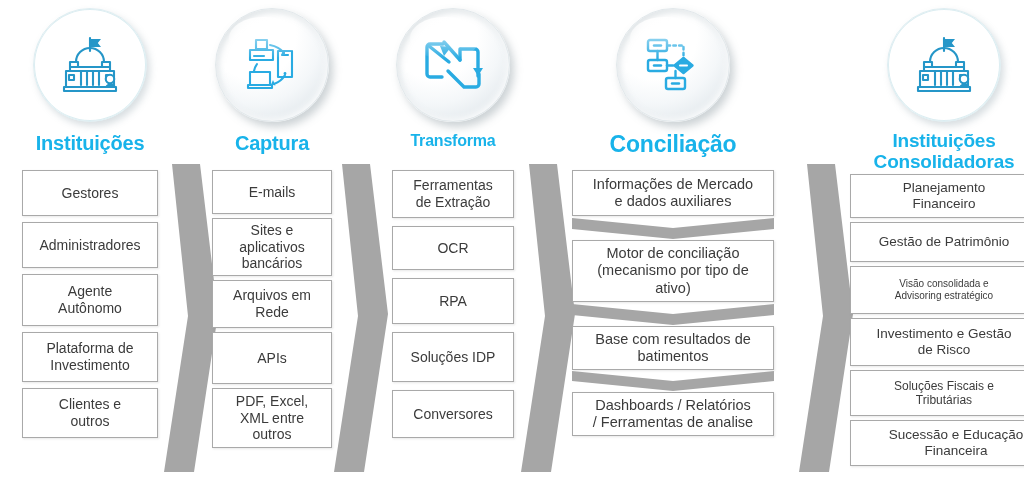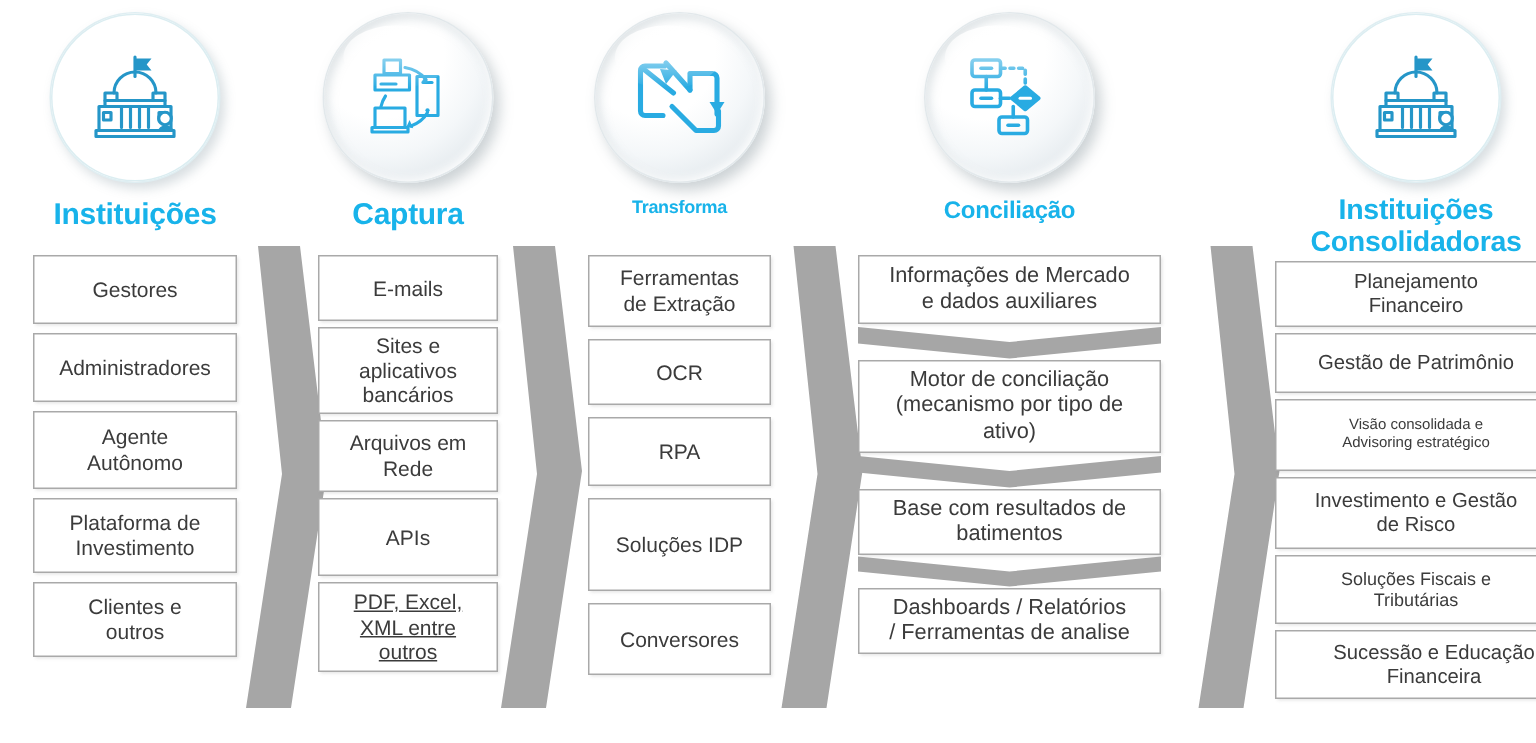--- a/index.html
+++ b/index.html
@@ -164,21 +164,21 @@
     </div>
     <div class="heading" style="margin-top:10px;font-size:20px;height:38px;">Captura</div>
     <div class="boxes" style="margin-top:0px;gap:4px;">
       <div class="box" style="height:44px;font-size:14px;">E-mails</div>
       <div class="box" style="height:58px;font-size:14px;">Sites e
 aplicativos
 bancários</div>
       <div class="box" style="height:48px;font-size:14px;">Arquivos em
 Rede</div>
       <div class="box" style="height:52px;font-size:14px;">APIs</div>
-      <div class="box" style="height:60px;font-size:14px;text-decoration:underline;">PDF, Excel,
+      <div class="box" style="height:60px;font-size:14px;">PDF, Excel,
 XML entre
 outros</div>
     </div>
   </div>
 
   <div class="col" style="left:372px;width:122px;">
     <div class="icon-wrap" style="margin-top:8px;">
       <div class="circle gloss">
         <span>
           <svg width="66" height="54" viewBox="0 0 66 54" fill="none" stroke="#29abe2" stroke-width="3.4" stroke-linecap="round" stroke-linejoin="round">
@@ -187,27 +187,27 @@
             <path d="M24 4 L40 22"></path>
             <path d="M40 22 v-11"></path>
             <path d="M41 11 h14 a3 3 0 0 1 3 3 v24"></path>
             <path d="M24 18 l-4 -10 l11 1 z" fill="#29abe2" stroke="none"></path>
             <path d="M58 38 l5 -8 l-10 0 z" fill="#29abe2" stroke="none"></path>
             <path d="M28 33 L44 49 h12 a3 3 0 0 0 3 -3 V36"></path>
           </svg>
         </span>
       </div>
     </div>
-    <div class="heading" style="margin-top:10px;font-size:12px;height:38px;">Transforma</div>
+    <div class="heading" style="margin-top:10px;font-size:16px;height:38px;">Transforma</div>
     <div class="boxes" style="margin-top:0px;gap:8px;">
       <div class="box" style="height:48px;font-size:14px;">Ferramentas
 de Extração</div>
       <div class="box" style="height:44px;font-size:14px;">OCR</div>
       <div class="box" style="height:46px;font-size:14px;">RPA</div>
-      <div class="box" style="height:62px;font-size:14px;">Soluções IDP</div>
+      <div class="box" style="height:50px;font-size:14px;">Soluções IDP</div>
       <div class="box" style="height:48px;font-size:14px;">Conversores</div>
     </div>
   </div>
 
   <div class="col" style="left:552px;width:202px;">
     <div class="icon-wrap" style="margin-top:8px;">
       <div class="circle gloss">
         <span>
           <svg width="62" height="58" viewBox="0 0 62 58" fill="none" stroke="#29abe2" stroke-width="2.4" stroke-linecap="round" stroke-linejoin="round">
             <rect x="6" y="4" width="19" height="11" rx="2"></rect>
@@ -219,21 +219,21 @@
             <path d="M15.5 15 v9"></path>
             <path d="M33.5 35 v7"></path>
             <path d="M25 29.5 h6"></path>
             <path d="M25.5 9.5 h16 v18" stroke-dasharray="2.6 3.2"></path>
             <path d="M41.5 22 l9 7.5 l-9 7.5 l-9 -7.5 z" fill="#29abe2" stroke="#29abe2"></path>
             <path d="M38 29.5 h7" stroke="#ffffff" stroke-width="2"></path>
           </svg>
         </span>
       </div>
     </div>
-    <div class="heading" style="margin-top:10px;font-size:16px;height:38px;">Conciliação</div>
+    <div class="heading" style="margin-top:10px;font-size:23px;height:38px;">Conciliação</div>
     <div class="boxes" style="margin-top:0px;">
       <div class="box" style="height:46px;font-size:14.5px;">Informações de Mercado
 e dados auxiliares</div>
       <div class="dchev" style="height:24px;">
         <svg viewBox="0 0 200 24" preserveAspectRatio="none" height="24">
           <path d="M0 2 L100 12 L200 2 L200 13 L100 23 L0 13 Z" fill="#a6a6a6"></path>
         </svg>
       </div>
       <div class="box" style="height:62px;font-size:14.5px;">Motor de conciliação
 (mecanismo por tipo de

